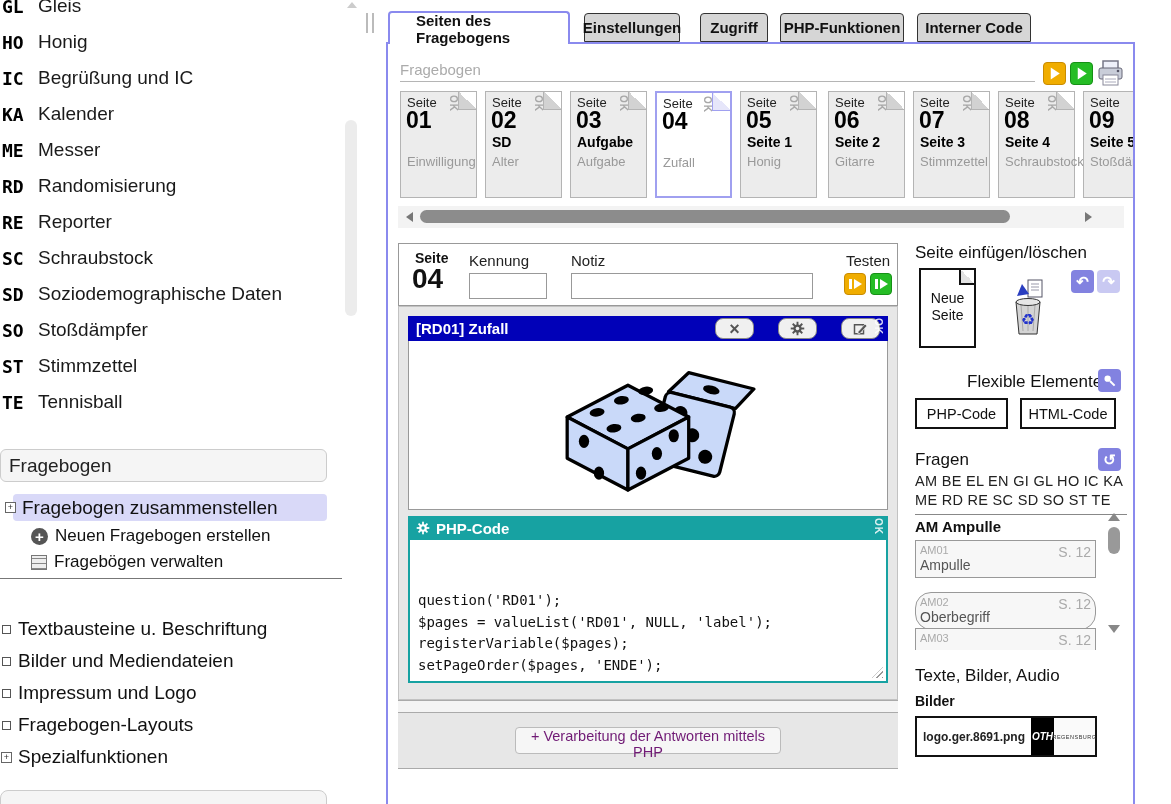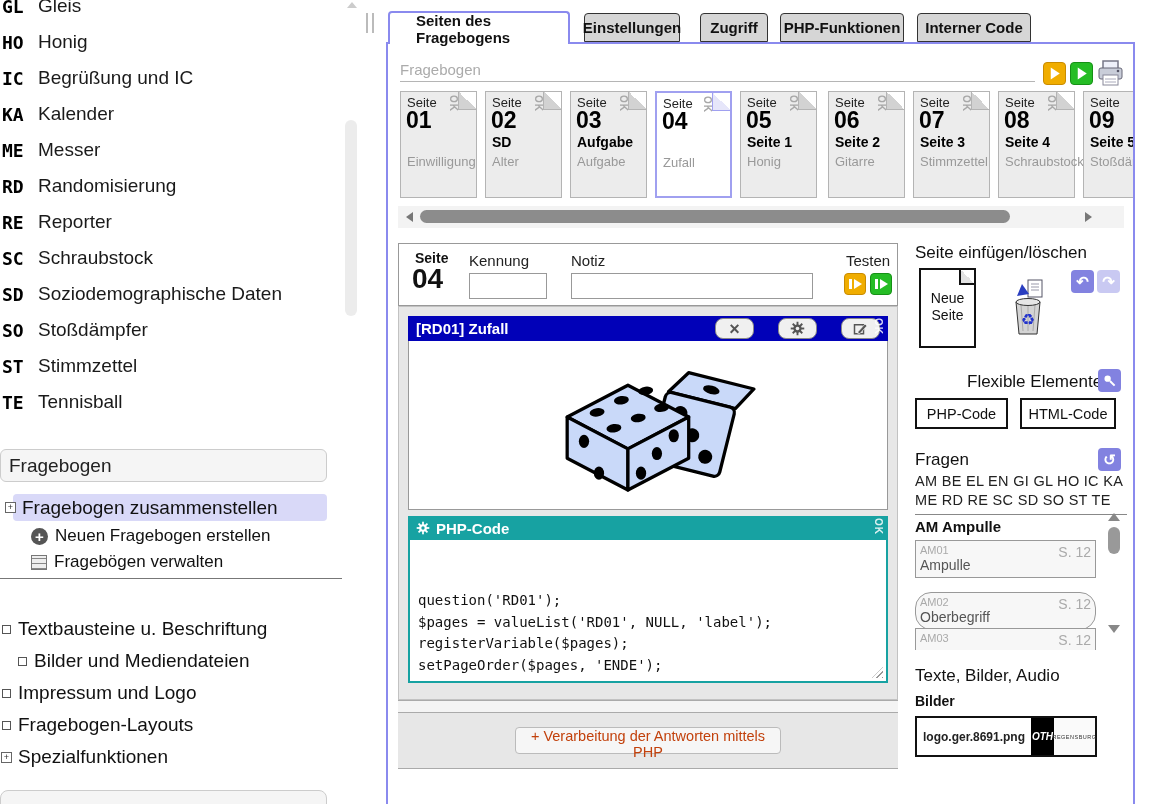--- a/index.html
+++ b/index.html
@@ -94,21 +94,21 @@
   .php-body pre { font-family:"DejaVu Sans Mono", monospace; font-size:14px; line-height:21.5px; color:#111; white-space:pre;margin-top:44px; }
   .resize-h { position:absolute; right:3px; bottom:3px; width:11px; height:11px;
     background:repeating-linear-gradient(135deg, transparent 0 2.5px, #999 2.5px 4px);
     clip-path:polygon(100% 0, 100% 100%, 0 100%); }
 
   .strip { position:absolute; left:398px; top:700px; width:500px; height:13px; background:#f4f4f4;
     border-top:1px solid #aaa; border-bottom:1px solid #aaa; z-index:4; }
   .footerbar { position:absolute; left:398px; top:713px; width:500px; height:56px; background:#e7e7e7;
     border-bottom:1px solid #aaa; z-index:4; display:flex; align-items:center; justify-content:center; }
   .add-php { width:266px; height:27px; background:#f6f6f6; border:1px solid #bbb; border-radius:4px;
-    font-size:14.5px; color:#c2410c; cursor:pointer; font-family:"Liberation Sans", sans-serif; }
+    font-size:14.5px; color:#701a75; cursor:pointer; font-family:"Liberation Sans", sans-serif; }
 
   
   .sp-h { position:absolute; font-size:17px; color:#111; z-index:4; }
   .newpage { position:absolute; left:919px; top:268px; width:57px; height:80px; background:#fff; border:2px solid #111; z-index:4; cursor:pointer; }
   .newpage .fold { position:absolute; top:0; right:0; width:15px; height:15px;
     background:linear-gradient(to bottom left, #fff 0 50%, #e2e2e2 50% 100%);
     border-left:2px solid #111; border-bottom:2px solid #111; }
   .newpage .np-label { position:absolute; left:0; top:20px; width:100%; text-align:center; font-size:14px; color:#111; line-height:17px; }
   .minibtn { position:absolute; width:23px; height:23px; border-radius:4px; display:flex; align-items:center;
     justify-content:center; color:#fff; font-size:15px; font-weight:bold; cursor:pointer; z-index:4; }
@@ -204,21 +204,21 @@
     </div>
     <div class="menu-item" style="left:31px;top:550px;height:24px;font-size:17px;">
       <span class="list-ic"></span>
       <span>Fragebögen verwalten</span>
     </div>
     <div class="sb-divider"></div>
     <div class="menu-item" style="left:2px;top:616px;height:26px;font-size:19px;">
       <span class="leafsq"></span>
       <span>Textbausteine u. Beschriftung</span>
     </div>
-    <div class="menu-item" style="left:18px;top:648px;height:26px;font-size:19px;">
+    <div class="menu-item" style="left:2px;top:648px;height:26px;font-size:19px;">
       <span class="leafsq"></span>
       <span>Bilder und Mediendateien</span>
     </div>
     <div class="menu-item" style="left:2px;top:680px;height:26px;font-size:19px;">
       <span class="leafsq"></span>
       <span>Impressum und Logo</span>
     </div>
     <div class="menu-item" style="left:2px;top:712px;height:26px;font-size:19px;">
       <span class="leafsq"></span>
       <span>Fragebogen-Layouts</span>

